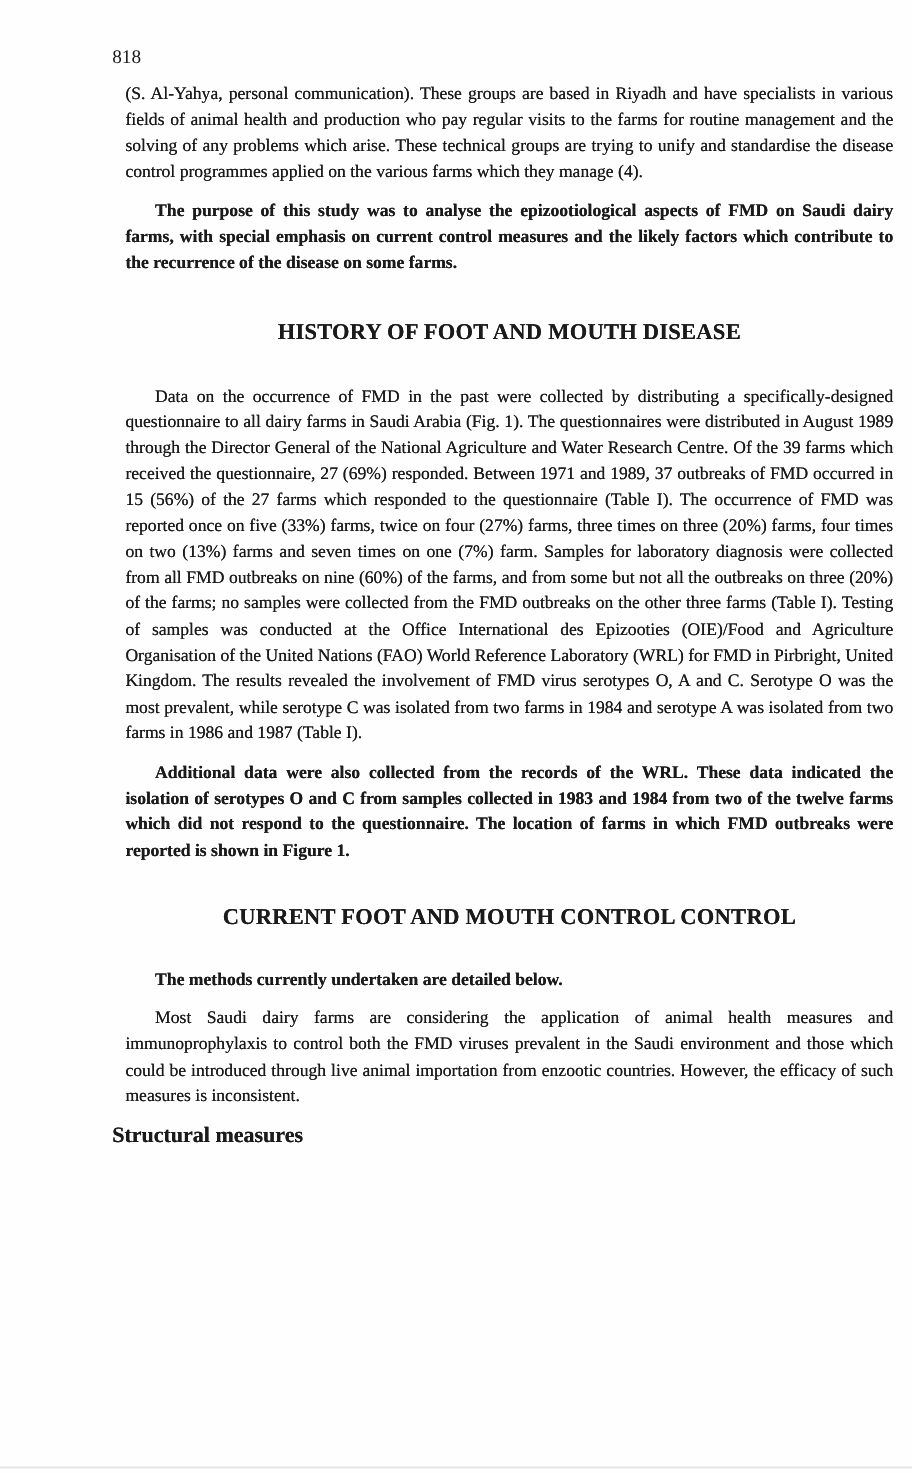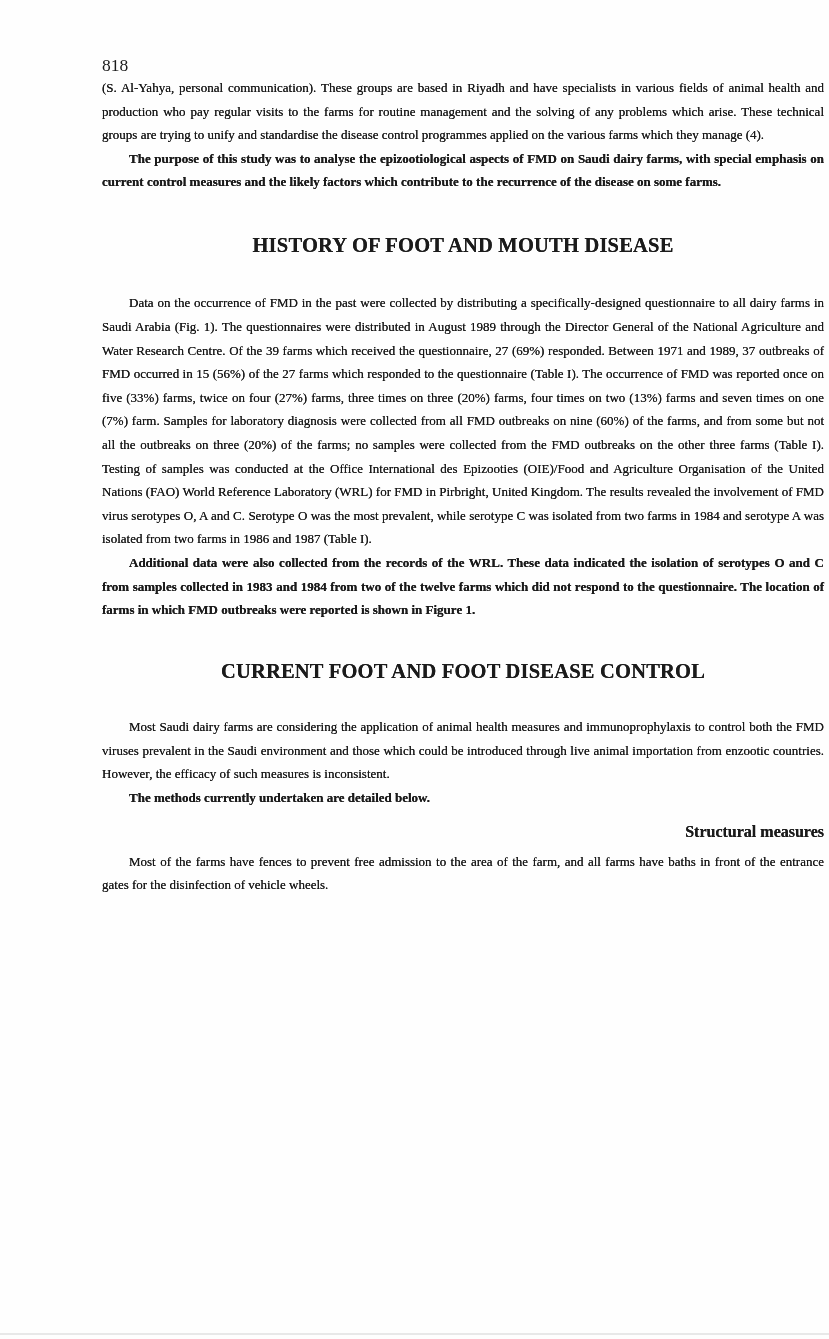--- a/index.html
+++ b/index.html
@@ -18,28 +18,28 @@
   .page {
     position: absolute;
     inset: 0;
     background: #fefefe;
   }
   .content {
     margin-left: 102px;
     width: 722px;
   }
   .page-number {
-    padding-top: 54px;
+    padding-top: 40px;
     font-size: 17.5px;
     line-height: 22px;
     text-align: left;
   }
   p.body-par {
-    margin: 0;
-    font-size: 13px;
+    margin: 12px;
+    font-size: 16px;
     line-height: 23.6px;
     text-align: justify;
     text-shadow: 0 0 0.45px currentColor;
   }
   p.indent {
     text-indent: 27px;
   }
   .par-gap {
     margin-top: 8px;
     font-weight: bold;
@@ -59,24 +59,24 @@
   .heading-block-1 {
     margin-top: 39px;
     margin-bottom: 33px;
   }
   .heading-block-2 {
     margin-top: 37px;
     margin-bottom: 31px;
   }
   h3.subheading {
     margin: 10px 0 7px 0;
-    font-size: 16px;
+    font-size: 20px;
     line-height: 23px;
     font-weight: bold;
-    text-align: right;
+    text-align: left;
     text-shadow: 0 0 0.5px currentColor;
   }
   .bottom-edge {
     position: absolute;
     left: 0;
     bottom: 4px;
     width: 829px;
     height: 2px;
     background: #e8e8e8;
   }
@@ -95,27 +95,26 @@
 
     <div class="heading-block-1">
       <h2 class="section-heading">HISTORY OF FOOT AND MOUTH DISEASE</h2>
     </div>
 
     <p class="body-par indent">Data on the occurrence of FMD in the past were collected by distributing a specifically-designed questionnaire to all dairy farms in Saudi Arabia (Fig. 1). The questionnaires were distributed in August 1989 through the Director General of the National Agriculture and Water Research Centre. Of the 39 farms which received the questionnaire, 27 (69%) responded. Between 1971 and 1989, 37 outbreaks of FMD occurred in 15 (56%) of the 27 farms which responded to the questionnaire (Table I). The occurrence of FMD was reported once on five (33%) farms, twice on four (27%) farms, three times on three (20%) farms, four times on two (13%) farms and seven times on one (7%) farm. Samples for laboratory diagnosis were collected from all FMD outbreaks on nine (60%) of the farms, and from some but not all the outbreaks on three (20%) of the farms; no samples were collected from the FMD outbreaks on the other three farms (Table I). Testing of samples was conducted at the Office International des Epizooties (OIE)/Food and Agriculture Organisation of the United Nations (FAO) World Reference Laboratory (WRL) for FMD in Pirbright, United Kingdom. The results revealed the involvement of FMD virus serotypes O, A and C. Serotype O was the most prevalent, while serotype C was isolated from two farms in 1984 and serotype A was isolated from two farms in 1986 and 1987 (Table I).</p>
 
     <p class="body-par indent par-gap">Additional data were also collected from the records of the WRL. These data indicated the isolation of serotypes O and C from samples collected in 1983 and 1984 from two of the twelve farms which did not respond to the questionnaire. The location of farms in which FMD outbreaks were reported is shown in Figure 1.</p>
 
     <div class="heading-block-2">
-      <h2 class="section-heading">CURRENT FOOT AND FOOT DISEASE CONTROL</h2>
+      <h2 class="section-heading">CURRENT FOOT AND MOUTH CONTROL CONTROL</h2>
     </div>
+
+    <p class="body-par indent par-gap">The methods currently undertaken are detailed below.</p>
 
     <p class="body-par indent">Most Saudi dairy farms are considering the application of animal health measures and immunoprophylaxis to control both the FMD viruses prevalent in the Saudi environment and those which could be introduced through live animal importation from enzootic countries. However, the efficacy of such measures is inconsistent.</p>
 
-    <p class="body-par indent par-gap">The methods currently undertaken are detailed below.</p>
-
     <h3 class="subheading">Structural measures</h3>
 
-    <p class="body-par indent">Most of the farms have fences to prevent free admission to the area of the farm, and all farms have baths in front of the entrance gates for the disinfection of vehicle wheels.</p>
 
   </div>
 
   <div class="bottom-edge"></div>
 </div>
 
 </body></html>

